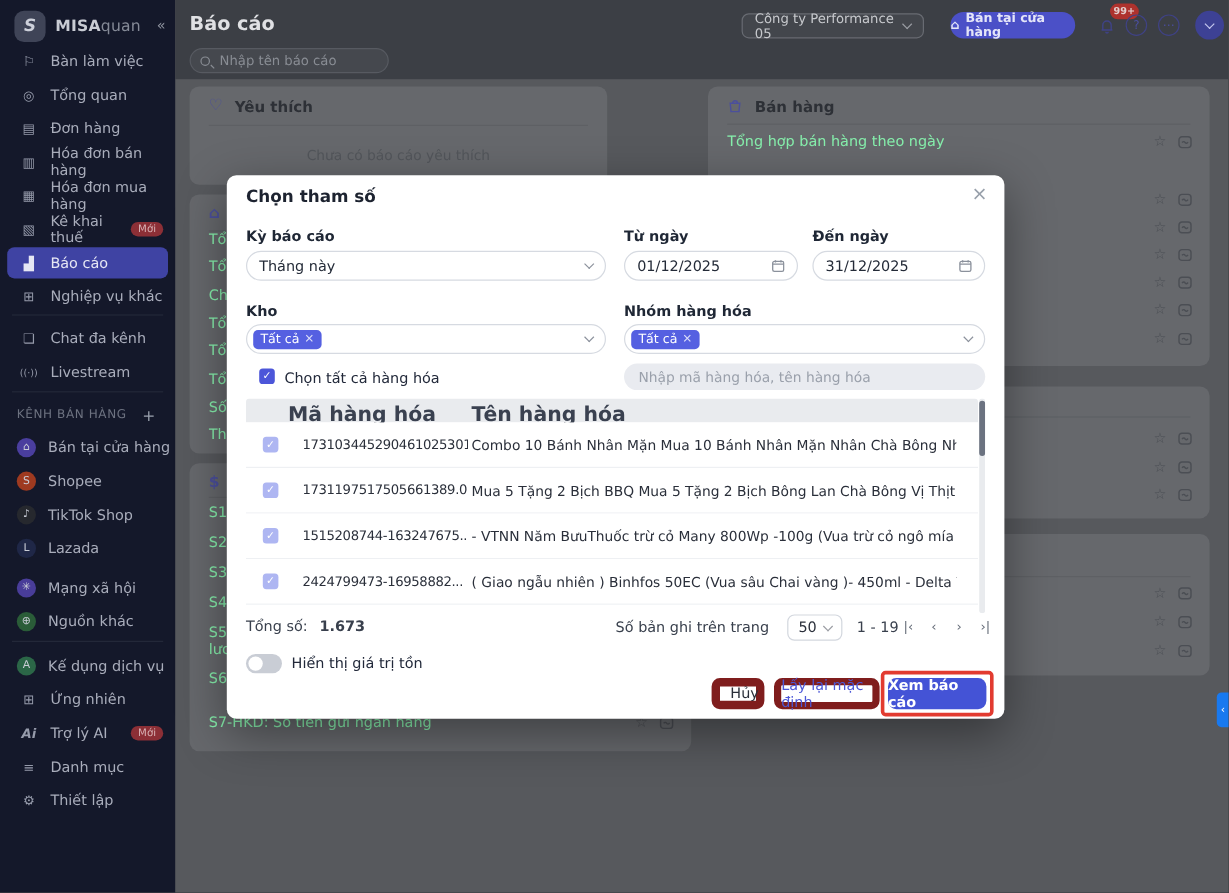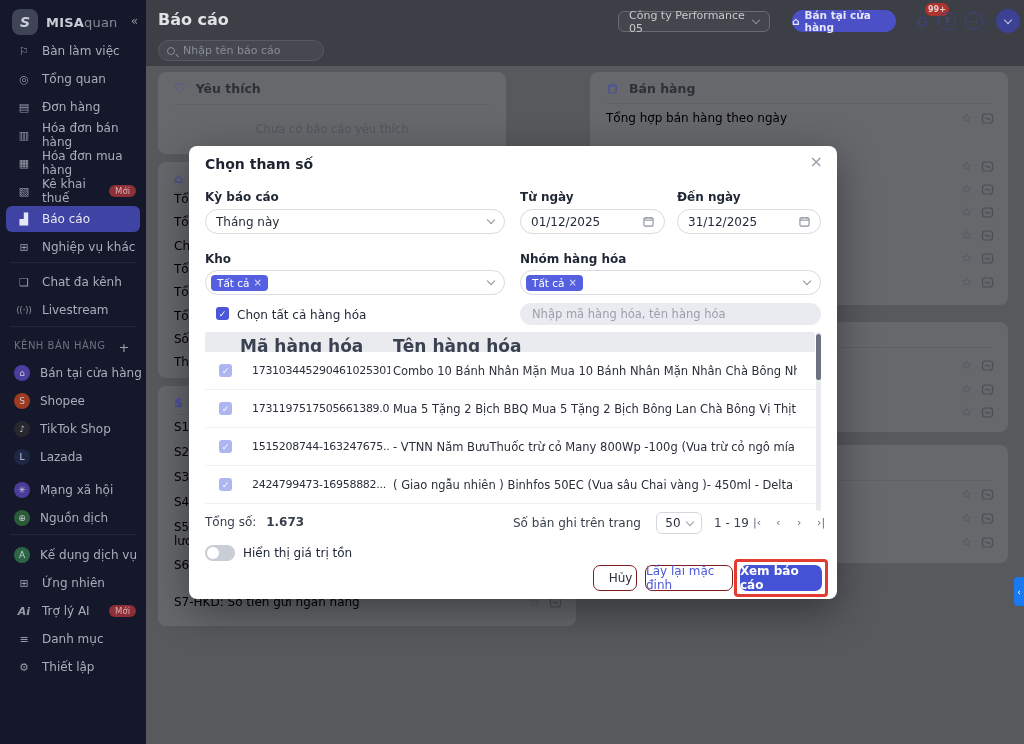--- a/index.html
+++ b/index.html
@@ -54,21 +54,21 @@
   .notif-badge{position:absolute;left:779px;top:3px;min-width:21px;height:13px;border-radius:7px;background:#ae322d;
     color:#e3cfce;font-size:8px;font-weight:bold;display:flex;align-items:center;justify-content:center;padding:0 3px;}
 
   
   .panel{position:absolute;background:#66686c;border-radius:8px;}
   .p-head{position:absolute;left:16px;top:9px;display:flex;align-items:center;gap:10px;
     font-size:12.5px;font-weight:bold;color:#2d3036;}
   .p-head .pico{color:#4b4f9c;font-size:13px;}
   .p-div{position:absolute;left:16px;right:16px;height:1px;background:#5e6064;}
   .prow{position:absolute;left:16px;right:14px;height:18px;display:flex;align-items:center;}
-  .prow .plabel{font-size:12px;color:#000000;white-space:nowrap;overflow:hidden;}
+  .prow .plabel{font-size:12px;color:#86efac;white-space:nowrap;overflow:hidden;}
   .ricons{margin-left:auto;display:flex;gap:9px;align-items:center;color:#4b4e54;}
   .ricons .star{font-size:12px;}
   .empty-txt{position:absolute;left:0;right:0;text-align:center;font-size:11.5px;color:#53565b;}
 
   
   .modal{position:absolute;left:189px;top:146px;width:648px;height:453px;background:#ffffff;border-radius:8px;
     box-shadow:0 12px 40px rgba(0,0,0,.4);}
   .m-title{position:absolute;left:16px;top:10px;font-size:14px;font-weight:bold;color:#1d2330;}
   .m-close{position:absolute;right:14px;top:6px;font-size:16px;color:#98a0ab;}
   .f-label{position:absolute;font-size:12px;font-weight:bold;color:#1f2735;}
@@ -95,22 +95,22 @@
   .mt-name{position:absolute;left:188px;top:12px;right:18px;font-size:11.5px;color:#2a2f3a;white-space:nowrap;overflow:hidden;}
   .vscroll{position:absolute;right:0;top:0;width:5px;height:179px;background:#e9ebee;border-radius:3px;}
   .vthumb{position:absolute;right:0;top:2px;width:5px;height:46px;background:#6b7280;border-radius:3px;}
   .m-footline{position:absolute;left:16px;top:369px;right:16px;height:22px;font-size:12px;color:#39404d;}
   .pp-select{position:absolute;left:451px;top:-3px;width:46px;height:22px;border:1px solid #d3d7de;border-radius:6px;
     display:flex;align-items:center;justify-content:center;gap:6px;font-size:12px;color:#2a2f3a;}
   .navg{position:absolute;top:1px;font-size:11px;color:#666d79;}
   .toggle{position:absolute;left:16px;top:399px;width:30px;height:16px;border-radius:8px;background:#c9cdd5;}
   .knob{position:absolute;left:2px;top:2px;width:12px;height:12px;border-radius:50%;background:#fff;}
   .btn{position:absolute;height:26px;border-radius:7px;font-size:12px;display:flex;align-items:center;justify-content:center;}
-  .btn.plain{background:#fff;border:1px solid #7f1d1d;color:#2a2f3a;padding-left:11px;}
-  .btn.outline{background:#fff;border:1px solid #7f1d1d;color:#4d58d8;}
+  .btn.plain{background:#fff;border:7px solid #7f1d1d;color:#2a2f3a;padding-left:11px;}
+  .btn.outline{background:#fff;border:6px solid #7f1d1d;color:#4d58d8;}
   .btn.primary{background:#4453d6;color:#fff;font-weight:bold;}
   .red-annot{position:absolute;left:545px;top:413px;width:94px;height:38px;border:3px solid #e23b30;border-radius:4px;}
 
   .edge-tab{position:absolute;left:1014px;top:577px;width:10px;height:29px;background:#1879f0;border-radius:4px 0 0 4px;
     color:#fff;font-size:9px;display:flex;align-items:center;justify-content:center;}
   svg.lic{stroke:#4b4e54;fill:none;stroke-width:1.2;}
 </style>
 </head>
 <body>
 
@@ -188,21 +188,21 @@
     <div class="sbi" style="top:445px">
         <span class="chip c4">L</span>
         <span>Lazada</span>
       </div>
     <div class="sbi" style="top:478px">
         <span class="chip c5">✳</span>
         <span>Mạng xã hội</span>
       </div>
     <div class="sbi" style="top:506px">
         <span class="chip c6">⊕</span>
-        <span>Nguồn dịch</span>
+        <span>Nguồn khác</span>
       </div>
 
     <div class="sb-div" style="top:534px"></div>
     <div class="sbi" style="top:543px">
         <span class="chip c7">A</span>
         <span>Kế dụng dịch vụ</span>
       </div>
     <div class="sbi" style="top:571px">
         <span class="ico">⊞</span>
         <span>Ứng nhiên</span>

